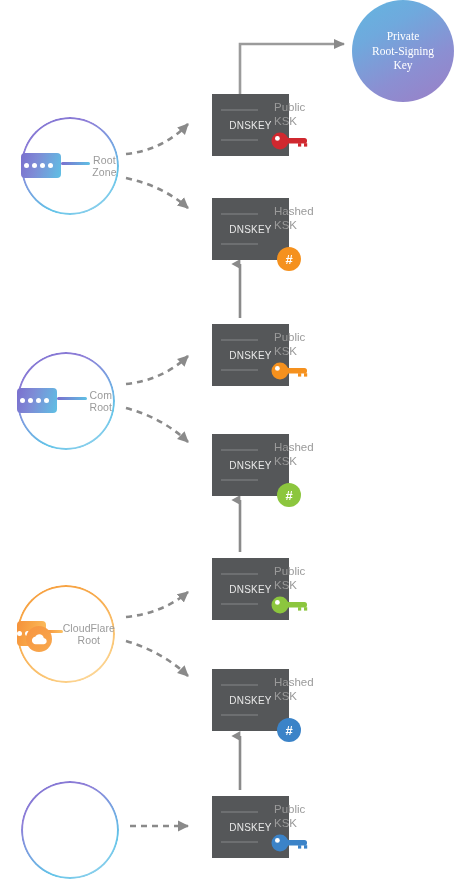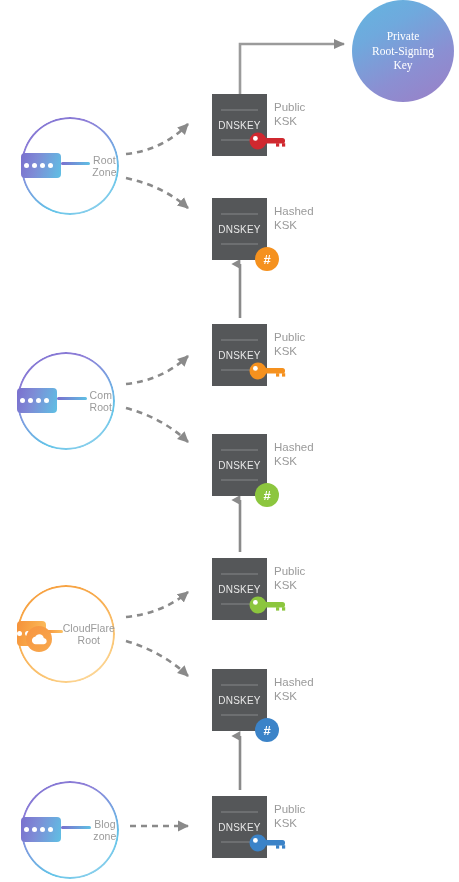--- a/index.html
+++ b/index.html
@@ -84,21 +84,21 @@
     display: flex; align-items: center; justify-content: center;
   }
   .rootkey span {
     color: #ffffff; font-size: 11.5px; line-height: 14.5px;
     text-align: center; font-weight: 400;
   }
 
   
   .dnskey {
     position: absolute;
-    width: 55px; height: 62px;
+    width: 77px; height: 62px;
     background: #555759;
     z-index: 4;
     display: flex; align-items: center; justify-content: center;
   }
   .dnskey .bar {
     position: absolute; left: 9px; width: 37px; height: 2px; background: #6d6f71;
   }
   .dnskey .bar.t { top: 15px; }
   .dnskey .bar.b { bottom: 15px; }
   .dnskey .txt {
@@ -212,32 +212,20 @@
       <div class="rack-base base-warm"></div>
       <div class="zone-label">
         <span>CloudFlare</span><br>
         <span>Root</span>
       </div>
     </div>
   </div>
 
   <div class="zone zone-cool" style="left:21px; top:781px;">
     <div class="ring"></div>
-    <div class="zone-inner">
-      <div class="rack rack-cool">
-        <div class="dots">
-            <i></i>
-            <i></i>
-            <i></i>
-            <i></i>
-          </div>
-      </div>
-      <div class="rack-base base-cool"></div>
-      <div class="zone-label">Blog zone</div>
-    </div>
   </div>
 
   <div class="dnskey" style="left:212px; top:94px;">
     <div class="bar t"></div>
       <div class="bar b"></div>
     <div class="txt">DNSKEY</div>
     <div class="badge-key">
       <svg width="40" height="18" viewBox="0 0 40 18">
         <circle cx="9" cy="9" r="8.5" fill="#d0282f"></circle>
         <circle cx="6.4" cy="6.4" r="2.4" fill="#ffffff"></circle>

